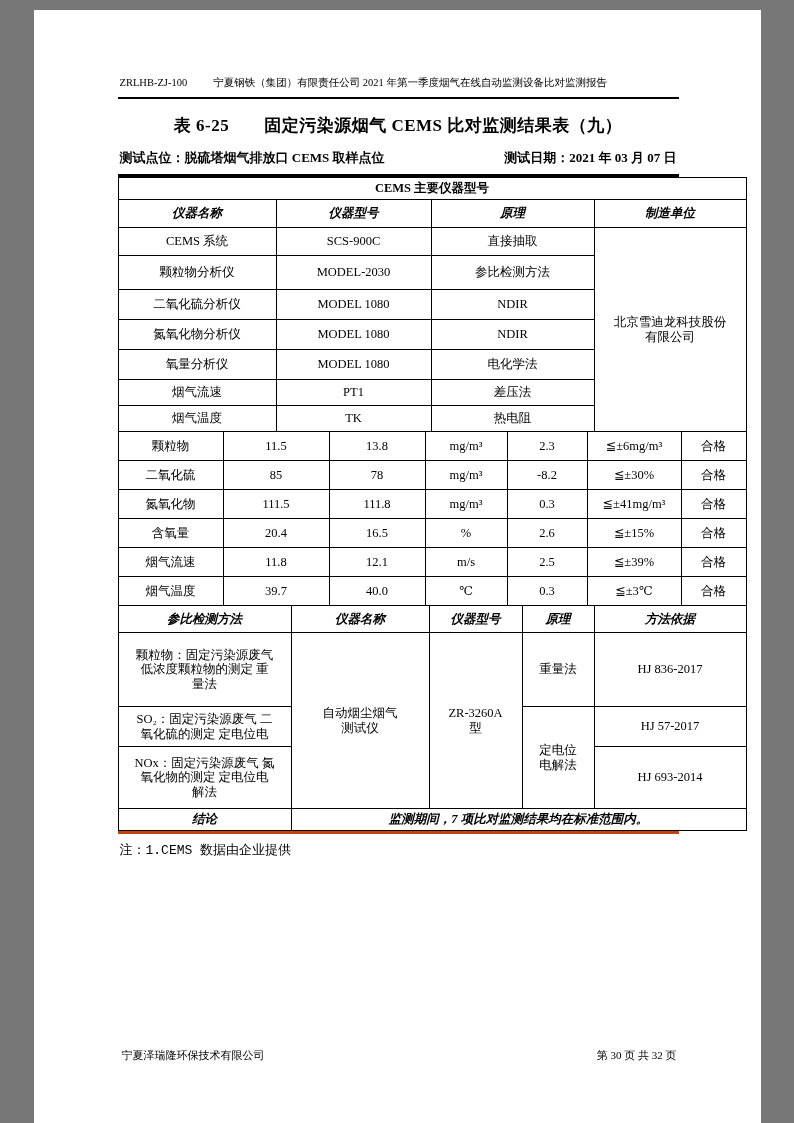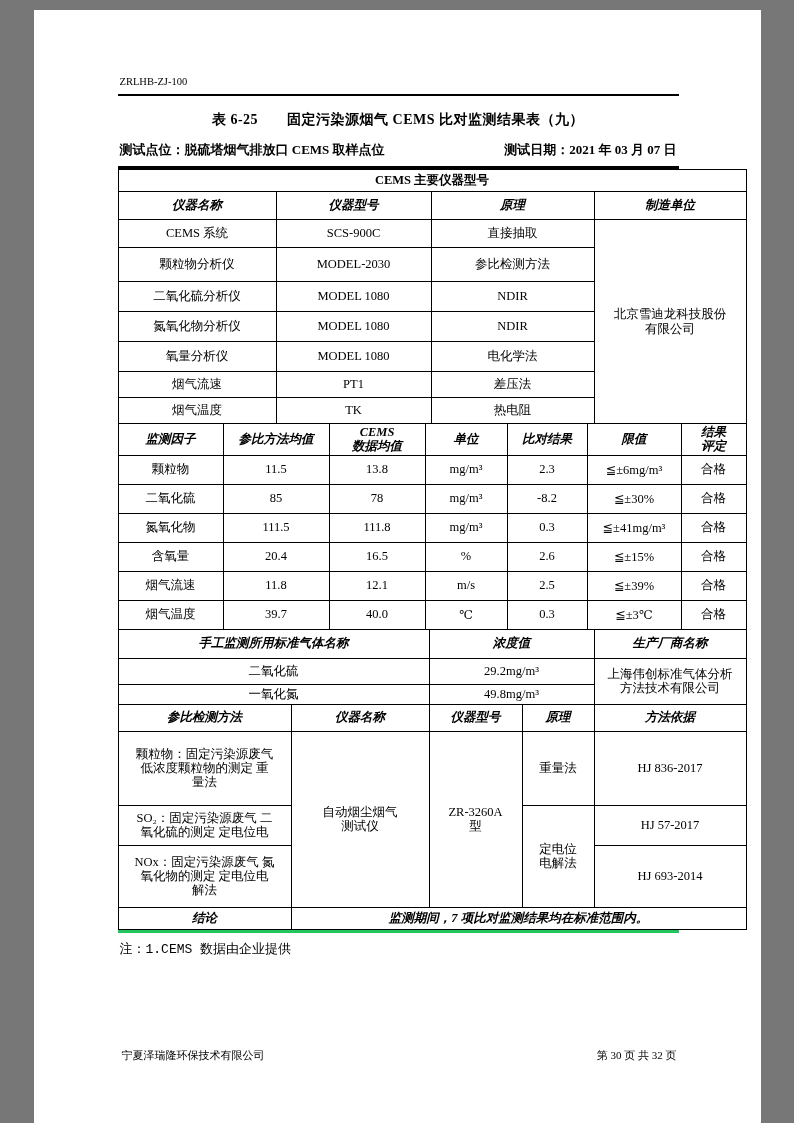--- a/index.html
+++ b/index.html
@@ -15,31 +15,31 @@
   }
   .content { margin:0 82px 0 84px; }
   .doc-header {
     display:flex; align-items:baseline; gap:26px;
     margin-top:66px; padding:0 0 7px 2px;
     border-bottom:2px solid #000;
     font-size:10.5px; white-space:nowrap;
   }
   .doc-title {
     text-align:center; font-weight:bold;
-    font-size:14px; letter-spacing:0.5px;
+    font-size:17px; letter-spacing:0.5px;
     margin:15px 0 9px 0; white-space:pre;
   }
   .test-row {
     display:flex; justify-content:space-between; align-items:flex-start;
     font-weight:bold; font-size:13px;
     padding:3px 2px 7px 2px;
   }
   .table-box {
     border-top:3px solid #000;
-    border-bottom:3px solid #22c55e;
+    border-bottom:3px solid #c2410c;
   }
   table.tbl {
     width:628px; table-layout:fixed; border-collapse:collapse;
     font-size:12.5px;
   }
   table.tbl + table.tbl { margin-top:-1px; }
   .tbl td {
     border:1px solid #000;
     text-align:center; vertical-align:middle;
     padding:1px 2px;
@@ -56,20 +56,21 @@
   }
 </style>
 </head>
 <body>
 
 <div class="page">
   <div class="content">
 
     <div class="doc-header">
       <span>ZRLHB-ZJ-100</span>
+      <span>宁夏钢铁（集团）有限责任公司 2021 年第一季度烟气在线自动监测设备比对监测报告</span>
     </div>
 
     <div class="doc-title">表 6-25　　固定污染源烟气 CEMS 比对监测结果表（九）</div>
 
     <div class="test-row">
       <span>测试点位：脱硫塔烟气排放口 CEMS 取样点位</span>
       <span>测试日期：2021 年 03 月 07 日</span>
     </div>
 
     <div class="table-box">
@@ -135,31 +136,20 @@
         <colgroup>
             <col style="width:105px">
             <col style="width:106px">
             <col style="width:96px">
             <col style="width:82px">
             <col style="width:80px">
             <col style="width:94px">
             <col style="width:65px">
           </colgroup>
         <tbody>
-            <tr class="hd" style="height:26px">
-          <td>监测因子</td>
-          <td>参比方法均值</td>
-          <td class="ml">CEMS
-数据均值</td>
-          <td>单位</td>
-          <td>比对结果</td>
-          <td>限值</td>
-          <td class="ml">结果
-评定</td>
-        </tr>
         <tr style="height:29px">
           <td>颗粒物</td>
           <td>11.5</td>
           <td>13.8</td>
           <td>mg/m³</td>
           <td>2.3</td>
           <td>≦±6mg/m³</td>
           <td>合格</td>
         </tr>
         <tr style="height:29px">
@@ -203,44 +193,20 @@
           <td>39.7</td>
           <td>40.0</td>
           <td>℃</td>
           <td>0.3</td>
           <td>≦±3℃</td>
           <td>合格</td>
         </tr>
       </tbody>
         </table>
 
-      <table class="tbl">
-        <colgroup>
-            <col style="width:311px">
-            <col style="width:165px">
-            <col style="width:152px">
-          </colgroup>
-        <tbody>
-            <tr class="hd" style="height:29px">
-          <td>手工监测所用标准气体名称</td>
-          <td>浓度值</td>
-          <td>生产厂商名称</td>
-        </tr>
-        <tr style="height:26px">
-          <td>二氧化硫</td>
-          <td>29.2mg/m³</td>
-          <td class="ml" rowspan="2">上海伟创标准气体分析
-方法技术有限公司</td>
-        </tr>
-        <tr style="height:20px">
-          <td>一氧化氮</td>
-          <td>49.8mg/m³</td>
-        </tr>
-      </tbody>
-        </table>
 
       <table class="tbl">
         <colgroup>
             <col style="width:173px">
             <col style="width:138px">
             <col style="width:93px">
             <col style="width:72px">
             <col style="width:152px">
           </colgroup>
         <tbody>

